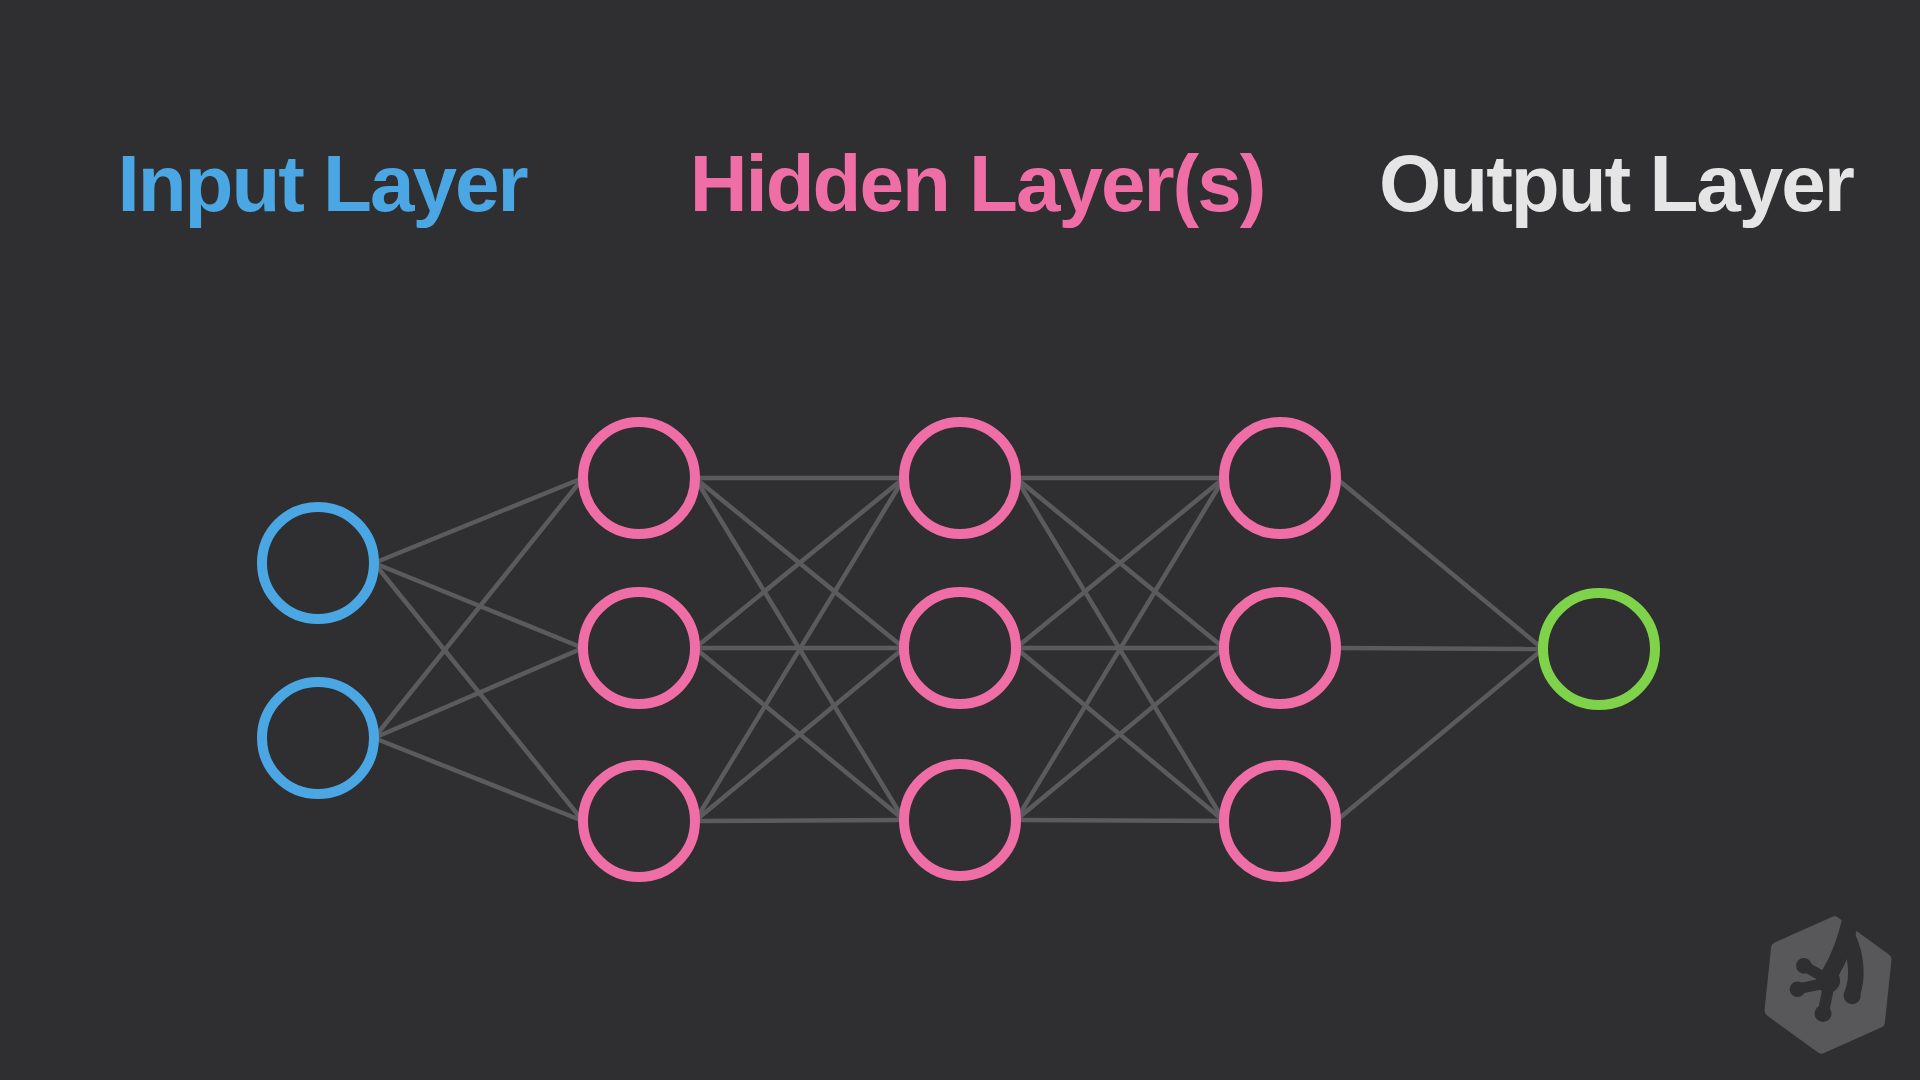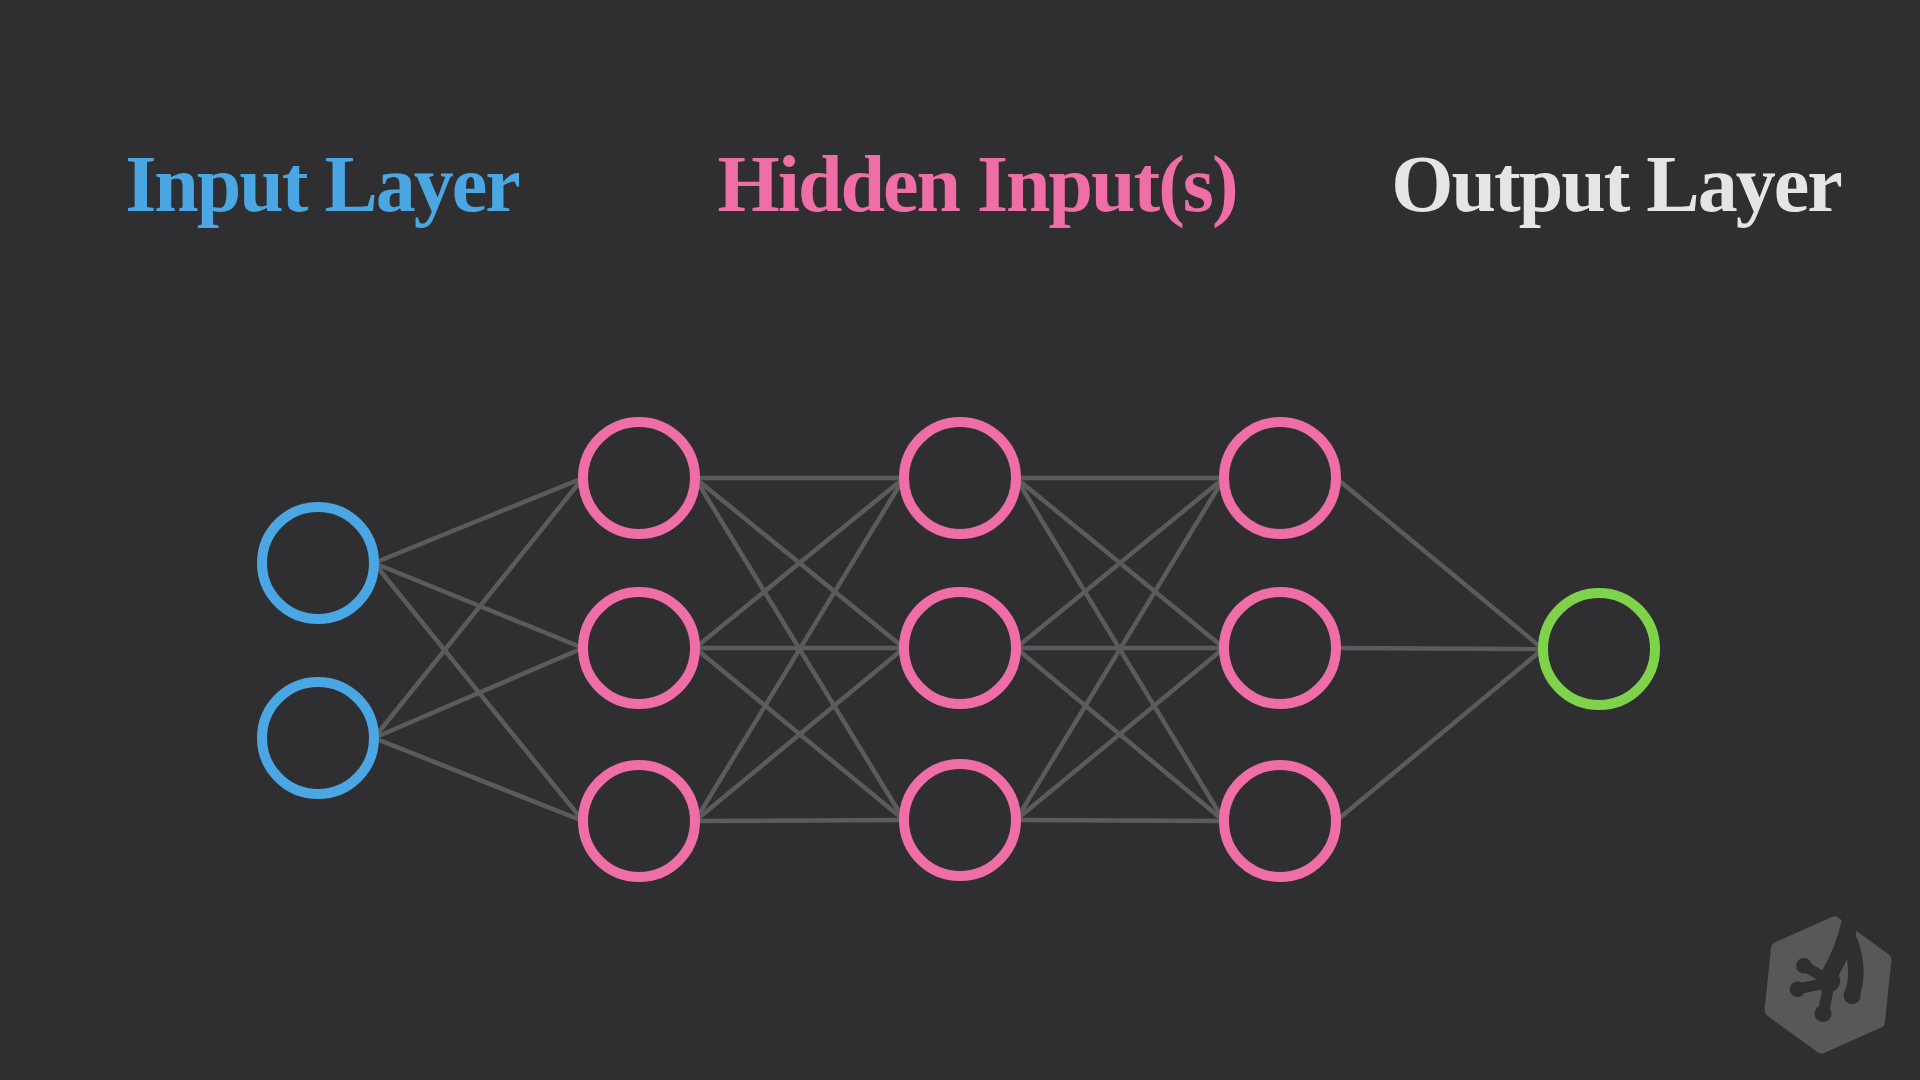--- a/index.html
+++ b/index.html
@@ -21,21 +21,20 @@
   .layer-label{
     position:absolute;
     top:138px;
     transform:translateX(-50%);
     font-size:80px;
     font-weight:700;
     letter-spacing:-2px;
     line-height:92px;
     white-space:nowrap;
     user-select:none;
-    font-family:Liberation Serif, serif;
   }
   #logo-svg{
     position:absolute;
     left:1757px;
     top:912px;
     width:142px;
     height:146px;
   }
 </style>
 </head>
@@ -79,21 +78,21 @@
       <circle cx="960" cy="478" r="56" fill="none" stroke="#ef6ea6" stroke-width="10"></circle>
       <circle cx="960" cy="648" r="56" fill="none" stroke="#ef6ea6" stroke-width="10"></circle>
       <circle cx="960" cy="820" r="56" fill="none" stroke="#ef6ea6" stroke-width="10"></circle>
       <circle cx="1280" cy="478" r="56" fill="none" stroke="#ef6ea6" stroke-width="10"></circle>
       <circle cx="1280" cy="648" r="56" fill="none" stroke="#ef6ea6" stroke-width="10"></circle>
       <circle cx="1280" cy="821" r="56" fill="none" stroke="#ef6ea6" stroke-width="10"></circle>
       <circle cx="1599" cy="649" r="56" fill="none" stroke="#7ed34b" stroke-width="10"></circle>
     </svg>
 
   <div class="layer-label" style="left: 322px; top: 138px; color: rgb(74, 167, 227);">Input Layer</div>
-  <div class="layer-label" style="left: 977px; top: 138px; color: rgb(239, 110, 166);">Hidden Input(s)</div>
+  <div class="layer-label" style="left: 977px; top: 138px; color: rgb(239, 110, 166);">Hidden Layer(s)</div>
   <div class="layer-label" style="left: 1616px; top: 138px; color: #e5e5e5;">Output Layer</div>
 
   <svg id="logo-svg" viewBox="0 0 100 100">
 
     <polygon points="54.6,6.2 14.4,24.1 9.8,67.9 45.4,93.8 85.6,75.9 90.2,32.1" fill="var(--logo-gray)" stroke="var(--logo-gray)" stroke-width="9" stroke-linejoin="round"></polygon>
 
     <g fill="var(--bg)" stroke="var(--bg)" stroke-linecap="round" stroke-linejoin="round">
       <path d="M66,4 C63,17 58,31 52,41" fill="none" stroke-width="12"></path>
       <circle cx="50" cy="47" r="8.5" stroke="none"></circle>
       <path d="M48,45 L34,37" fill="none" stroke-width="7.5"></path>

